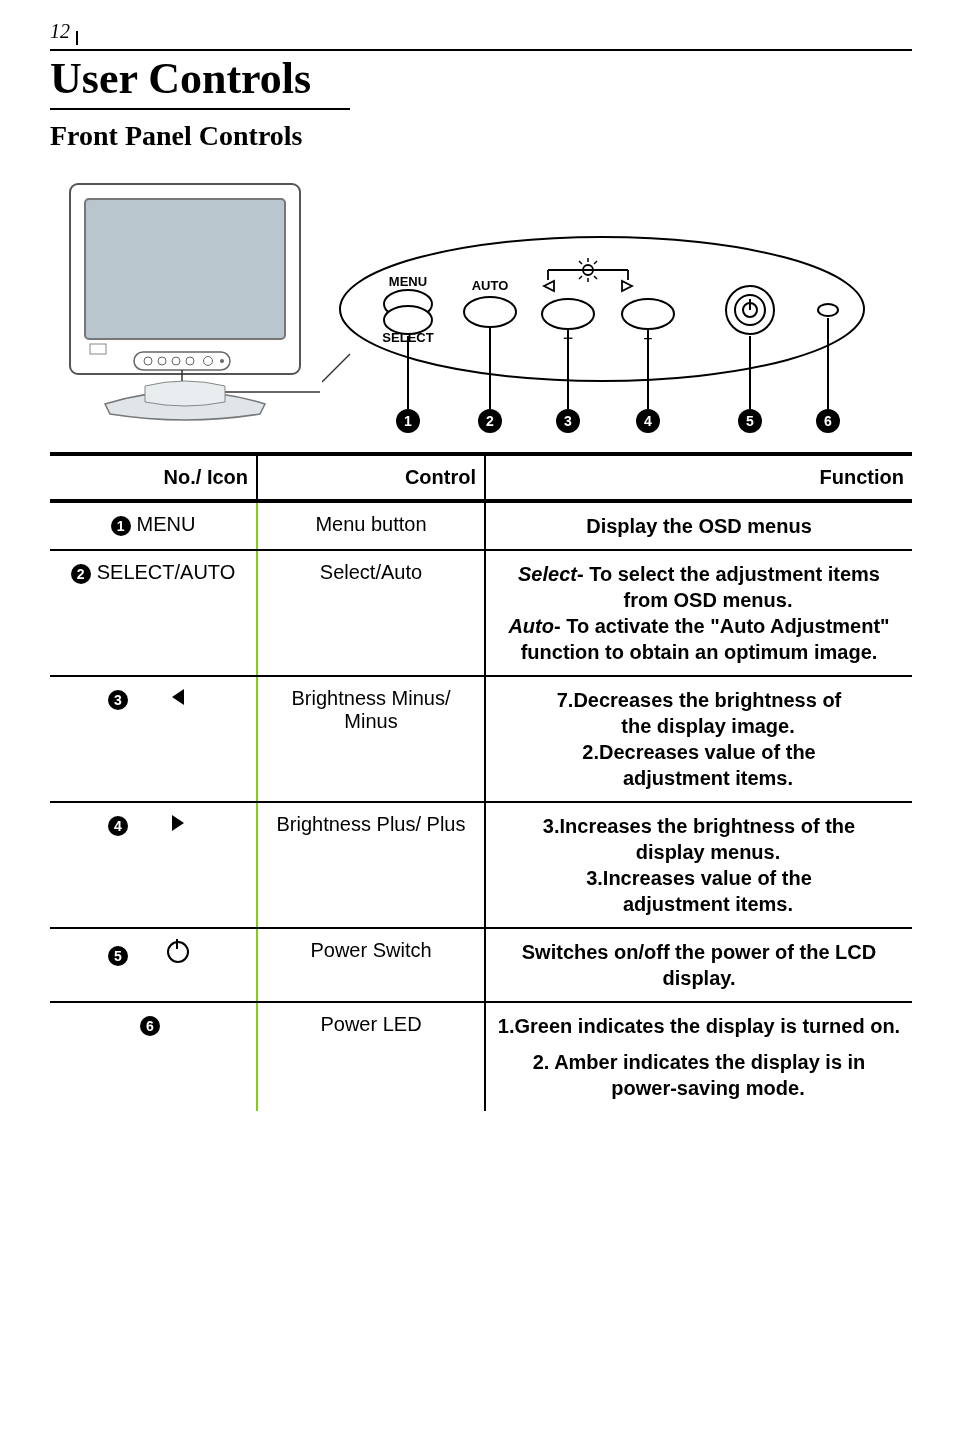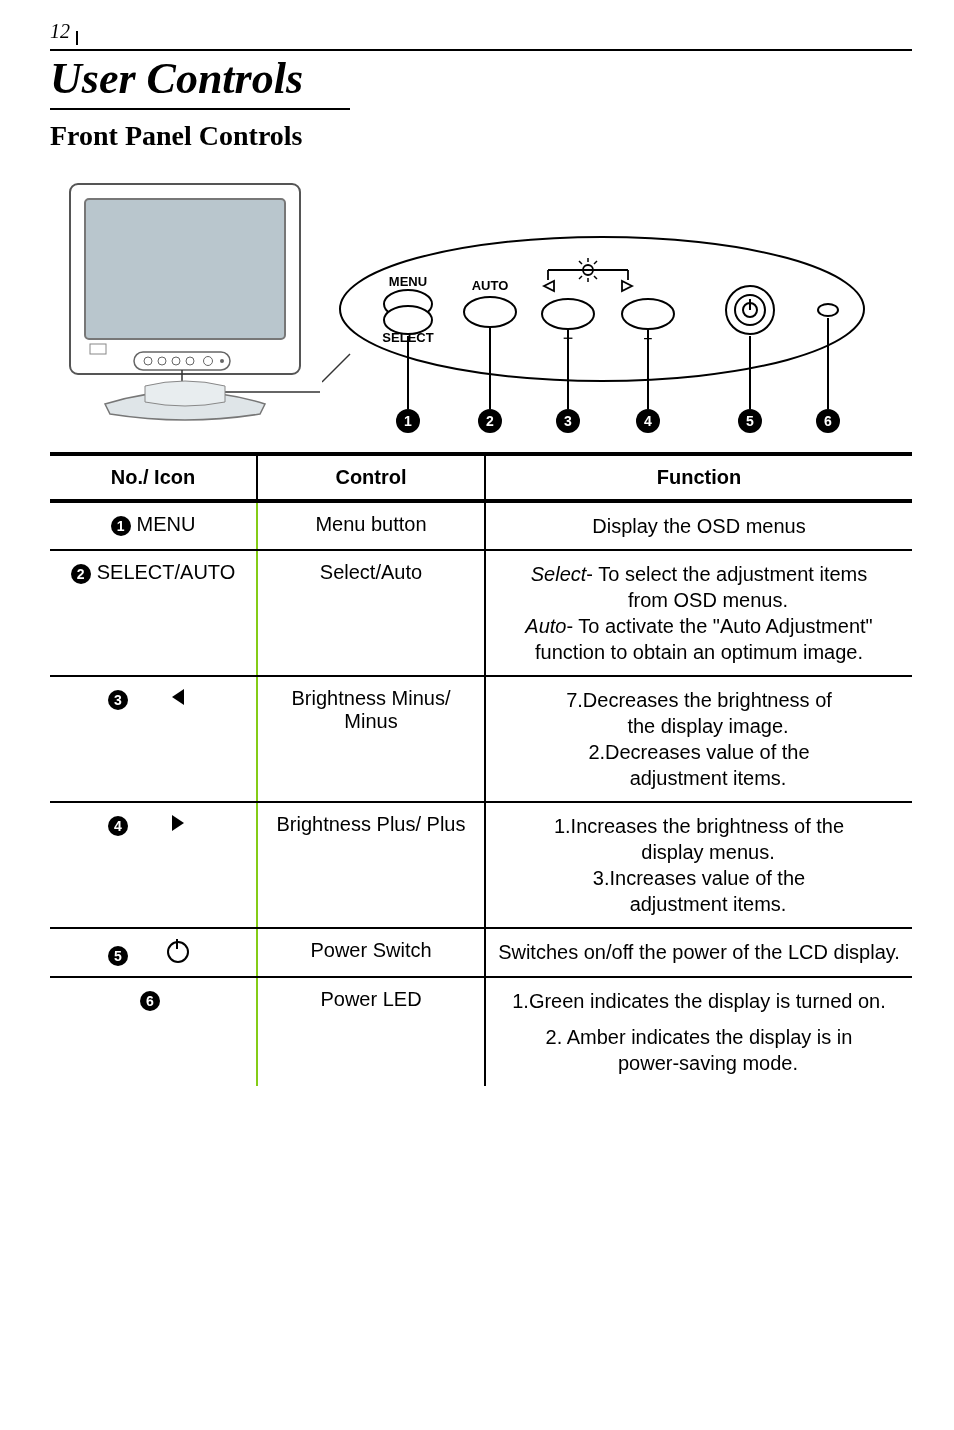--- a/index.html
+++ b/index.html
@@ -29,21 +29,20 @@
     display: inline-block;
     width: 2px;
     height: 14px;
     background: #000;
     margin-left: 6px;
     vertical-align: bottom;
     position: relative;
     top: 2px;
   }
   .title {
-    font-style: italic;
     font-weight: bold;
     font-size: 44px;
     margin: 0 0 4px 0;
     font-family: "Times New Roman", Times, serif;
   }
   .title-rule {
     border-bottom: 2px solid #000;
     width: 300px;
     margin-bottom: 10px;
   }
@@ -62,21 +61,21 @@
   }
 
   
   .ctl-table {
     width: 100%;
     border-collapse: collapse;
     font-family: Arial, Helvetica, sans-serif;
     font-size: 20px;
   }
   .ctl-table thead th {
-    text-align: center;
+    text-align: right;
     font-weight: bold;
     padding: 10px 8px;
     border-top: 4px solid #000;
     border-bottom: 4px solid #000;
   }
   .ctl-table tbody td {
     vertical-align: top;
     padding: 10px 8px;
     border-bottom: 2px solid #000;
     text-align: center;
@@ -115,21 +114,21 @@
     top: 2px;
   }
   .power-icon-sm::before {
     content: "";
     position: absolute;
     top: -4px; left: 7px;
     width: 2px; height: 10px;
     background: #000;
   }
   .no-bottom { border-bottom: none !important; }
-  .func-text { line-height: 1.3; }
+  .func-text { line-height: 1.3; font-weight: bold; }
   .func-text .italic { font-style: italic; }
   .indent { padding-left: 18px; display: block; }
   .gap { height: 10px; display: block; }
   .noicon-cell { white-space: nowrap; }
   .noicon-cell .icon-slot { display: inline-block; width: 40px; text-align: center; margin-left: 24px; }
 
   svg { display: block; }
 </style>
 </head>
 <body>
@@ -300,21 +299,21 @@
             <div><span>7.Decreases the brightness of</span></div>
             <div class="indent"><span>the display image.</span></div>
             <div><span>2.Decreases value of the</span></div>
             <div class="indent"><span>adjustment items.</span></div>
           </td>
         </tr>
         <tr>
           <td class="col-noicon noicon-cell"><span class="circ-num">4</span><span class="icon-slot"><span class="tri-right"></span></span></td>
           <td class="col-control">Brightness Plus/ Plus</td>
           <td class="col-func func-text">
-            <div><span>1.Increases the brightness of the</span></div>
+            <div><span>3.Increases the brightness of the</span></div>
             <div class="indent"><span>display menus.</span></div>
             <div><span>3.Increases value of the</span></div>
             <div class="indent"><span>adjustment items.</span></div>
           </td>
         </tr>
         <tr>
           <td class="col-noicon noicon-cell"><span class="circ-num">5</span><span class="icon-slot"><span class="power-icon-sm"></span></span></td>
           <td class="col-control">Power Switch</td>
           <td class="col-func func-text">
             <div><span>Switches on/off the power of the LCD display.</span></div>

